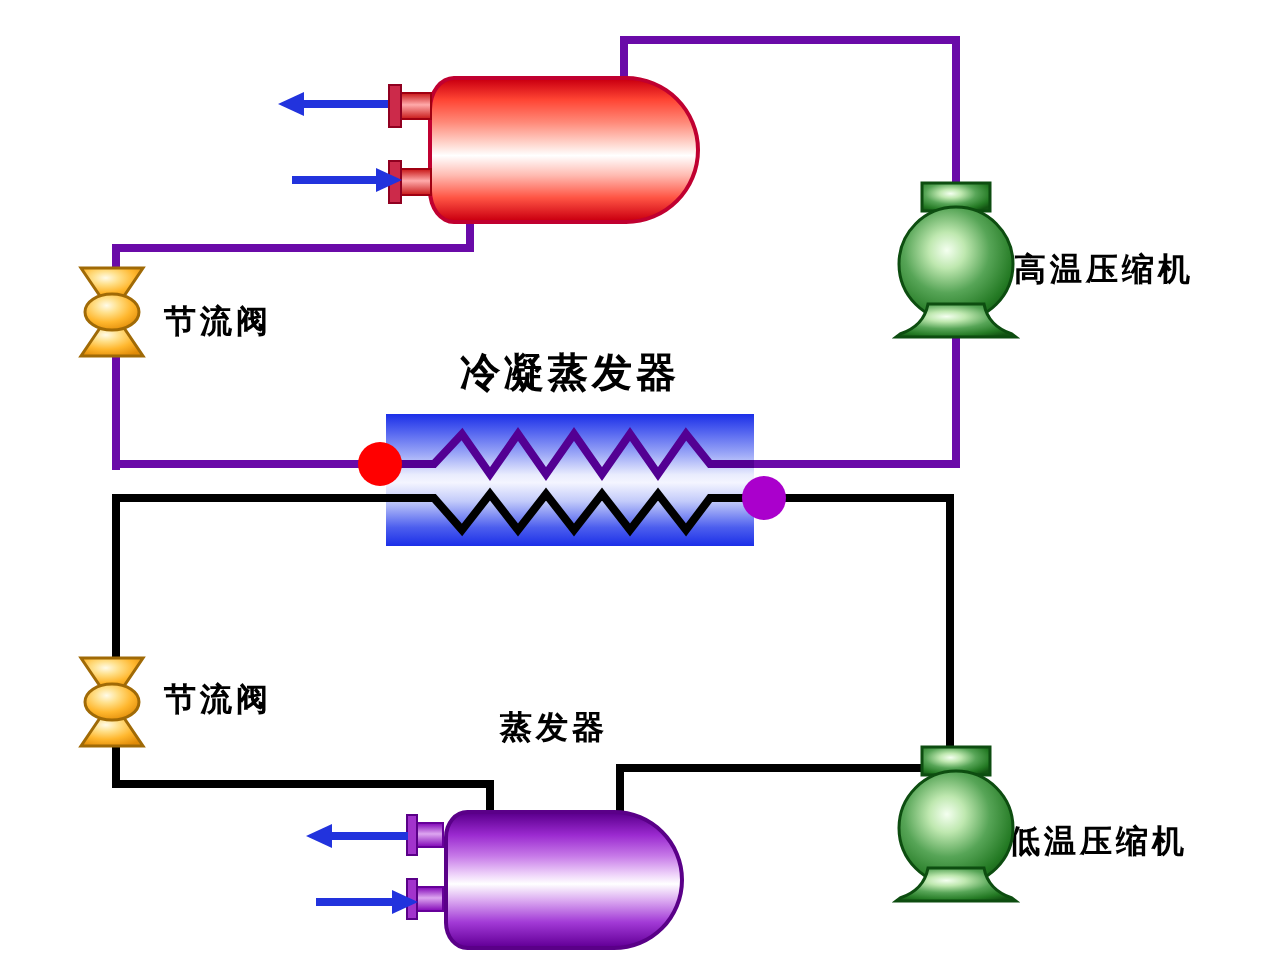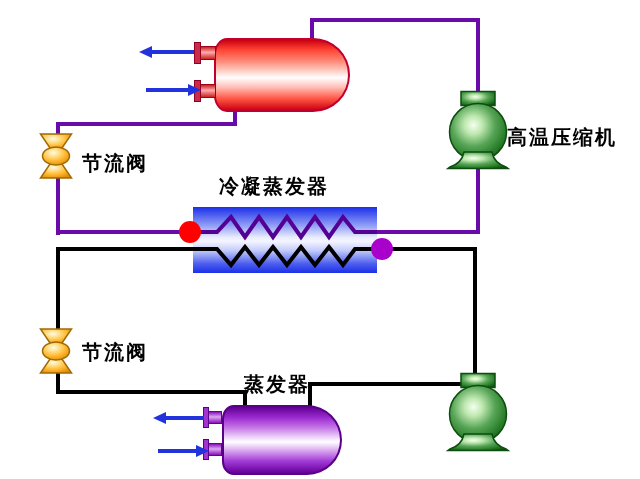--- a/index.html
+++ b/index.html
@@ -5,21 +5,21 @@
   html,body{margin:0;padding:0;background:#fff;}
   #canvas{
     position:relative;width:640px;height:479px;background:#ffffff;
     font-family:"DejaVu Sans",sans-serif;overflow:hidden;
   }
   .h,.v{position:absolute;}
   .pline{background:#6a0aa8;}
   .bline{background:#000000;}
   .lbl{
     position:absolute;color:#000;font-weight:bold;letter-spacing:2px;
-    font-size:20px;line-height:1.1;white-space:nowrap;
+    font-size:16px;line-height:1.1;white-space:nowrap;
   }
   .lbl.big{font-size:20px;}
   .dot{position:absolute;width:22px;height:22px;border-radius:50%;z-index:6;}
   #hx{
     position:absolute;left:193px;top:207px;width:184px;height:66px;z-index:3;
     background:linear-gradient(180deg,#1b2fe8 0%,#5566f0 14%,#9aa6f7 30%,
       #e9ecfd 46%,#f4f5ff 52%,#c3cbfa 66%,#4c5eee 86%,#1b2fe8 100%);
   }
   #hx-coils{position:absolute;left:193px;top:207px;z-index:4;}
   .tank{position:absolute;z-index:7;}
@@ -133,17 +133,18 @@
     <ellipse cx="18" cy="23" rx="13.5" ry="9" fill="url(#gGold)" stroke="#a06a06" stroke-width="1.5"></ellipse>
   </svg>
   <svg class="valve" style="left:38px;top:328px;" width="36" height="46" viewBox="0 0 36 46">
     <path d="M2.5,1 L33.5,1 L23,16.5 L13,16.5 Z" fill="url(#gGold)" stroke="#a06a06" stroke-width="1.5"></path>
     <path d="M13,29.5 L23,29.5 L33.5,45 L2.5,45 Z" fill="url(#gGold)" stroke="#a06a06" stroke-width="1.5"></path>
     <ellipse cx="18" cy="23" rx="13.5" ry="9" fill="url(#gGold)" stroke="#a06a06" stroke-width="1.5"></ellipse>
   </svg>
 
   <div class="lbl" style="left:507px;top:126px;">高温压缩机</div>
   <div class="lbl" style="left:82px;top:152px;">节流阀</div>
-  <div class="lbl big" style="left:219px;top:175px;width:132px;text-align:left;">冷凝蒸发器</div>
+  <div class="lbl big" style="left:219px;top:175px;width:132px;text-align:center;">冷凝蒸发器</div>
   <div class="lbl" style="left:82px;top:341px;">节流阀</div>
-  <div class="lbl" style="left:232px;top:373px;width:90px;text-align:center;">蒸发器</div>
+  <div class="lbl" style="left:232px;top:355px;width:90px;text-align:center;">蒸发器</div>
+  <div class="lbl" style="left:504px;top:412px;">低温压缩机</div>
 
 </div>
 
 </body></html>

